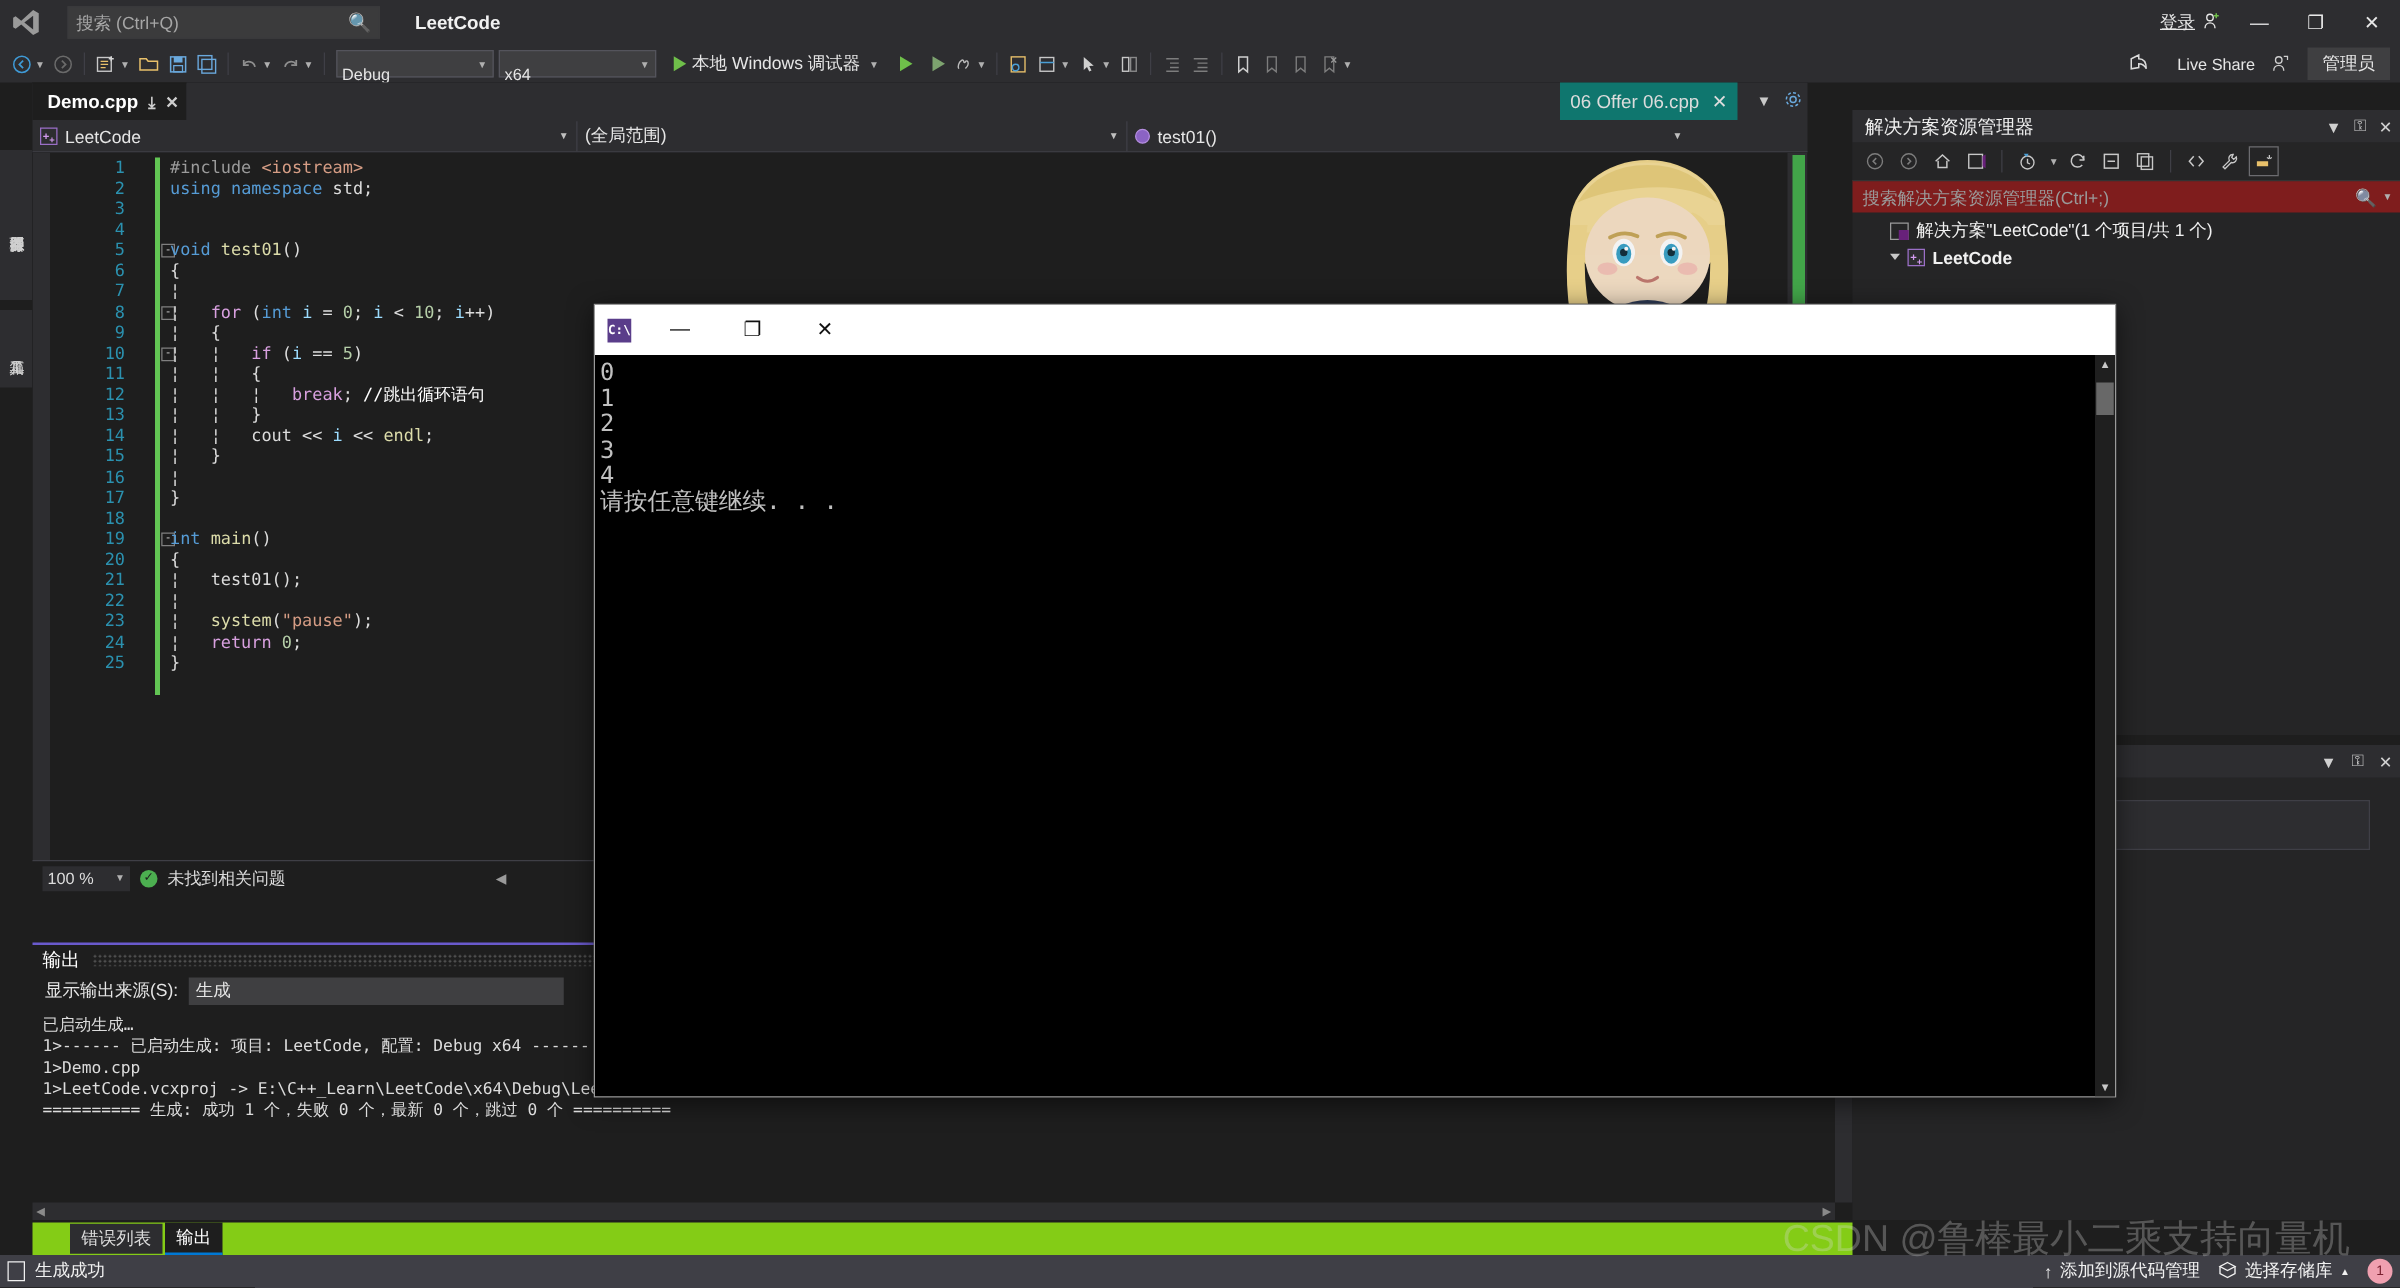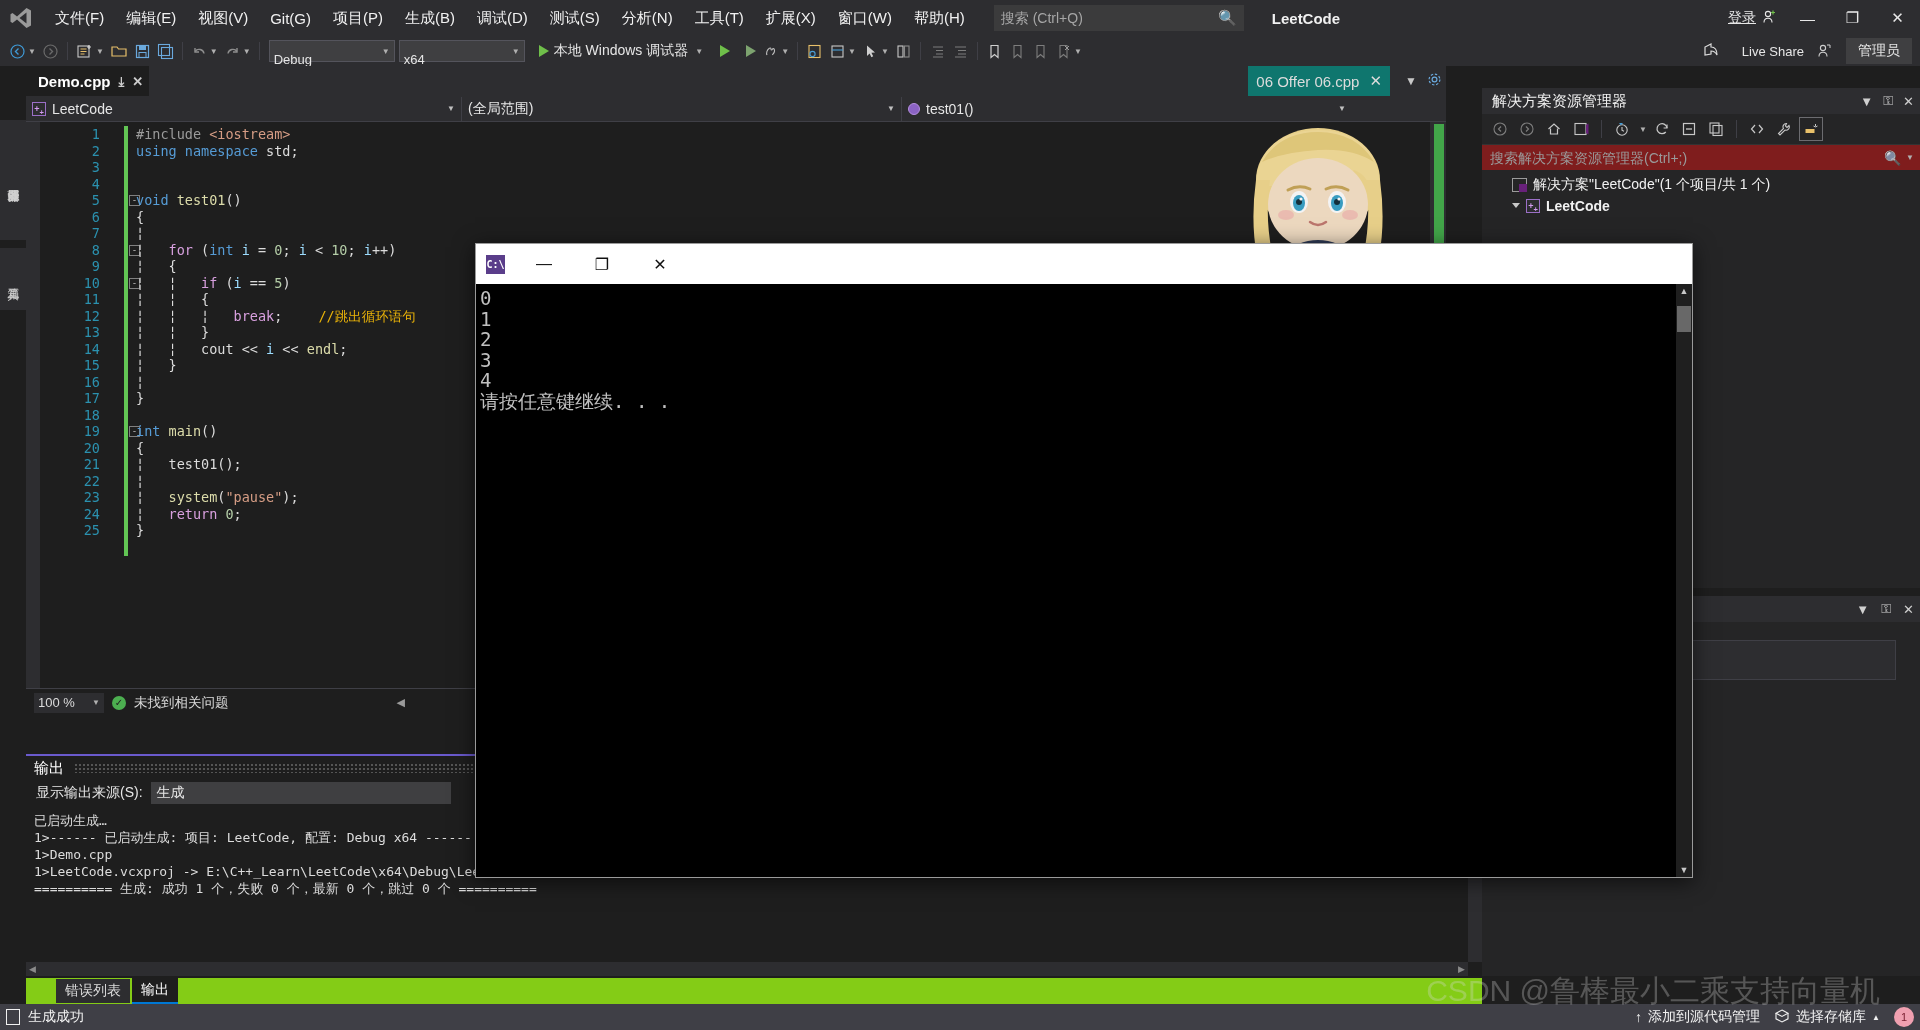--- a/index.html
+++ b/index.html
@@ -167,21 +167,21 @@
   .fold {
     position: absolute; left: 103px; top: 3px; width: 11px; height: 11px;
     border: 1px solid #808080; color: #c8c8c8; font-size: 9px; line-height: 9px;
     text-align: center; background: #1e1e1e;
   }
   .kw   { color: #569cd6; }
   .kw2  { color: #d8a0df; }
   .fn   { color: #dcdcaa; }
   .str  { color: #d69d85; }
   .num  { color: #b5cea8; }
-  .cmt  { color: #eab308; margin-left: 28px; }
+  .cmt  { color: #ffffff; }
   .inc  { color: #9b9b9b; text-align: right; }
   .hdr  { color: #d69d85; }
   .pln  { color: #dcdcdc; }
   .var  { color: #9cdcfe; }
 
   .anime {
     position: absolute; right: 16px; top: 0; width: 230px; height: 170px;
     overflow: hidden; opacity: .95;
   }
   .vscroll-right {
@@ -363,35 +363,20 @@
 </style>
 </head>
 <body>
 
 <div class="titlebar">
   <div class="vs-logo">
     <svg width="24" height="24" viewBox="0 0 24 24">
       <path d="M17.5 2 L22 4.5 V19.5 L17.5 22 L8 13.5 L3.5 17 L1.5 15.8 V8.2 L3.5 7 L8 10.5 Z" fill="#9a9a9a"></path>
       <path d="M17.5 6.5 V17.5 L10.5 12 Z" fill="#2d2d30"></path>
     </svg>
-  </div>
-  <div class="menu">
-    <div class="menu-item">文件(F)</div>
-    <div class="menu-item">编辑(E)</div>
-    <div class="menu-item">视图(V)</div>
-    <div class="menu-item">Git(G)</div>
-    <div class="menu-item">项目(P)</div>
-    <div class="menu-item">生成(B)</div>
-    <div class="menu-item">调试(D)</div>
-    <div class="menu-item">测试(S)</div>
-    <div class="menu-item">分析(N)</div>
-    <div class="menu-item">工具(T)</div>
-    <div class="menu-item">扩展(X)</div>
-    <div class="menu-item">窗口(W)</div>
-    <div class="menu-item">帮助(H)</div>
   </div>
   <div class="search-box">
     <input type="text" placeholder="搜索 (Ctrl+Q)" style="">
     <span class="search-ico">🔍</span>
   </div>
   <div class="sln-name">LeetCode</div>
 
   <div class="title-right">
     <div class="signin">
       <span class="uline">登录</span>

